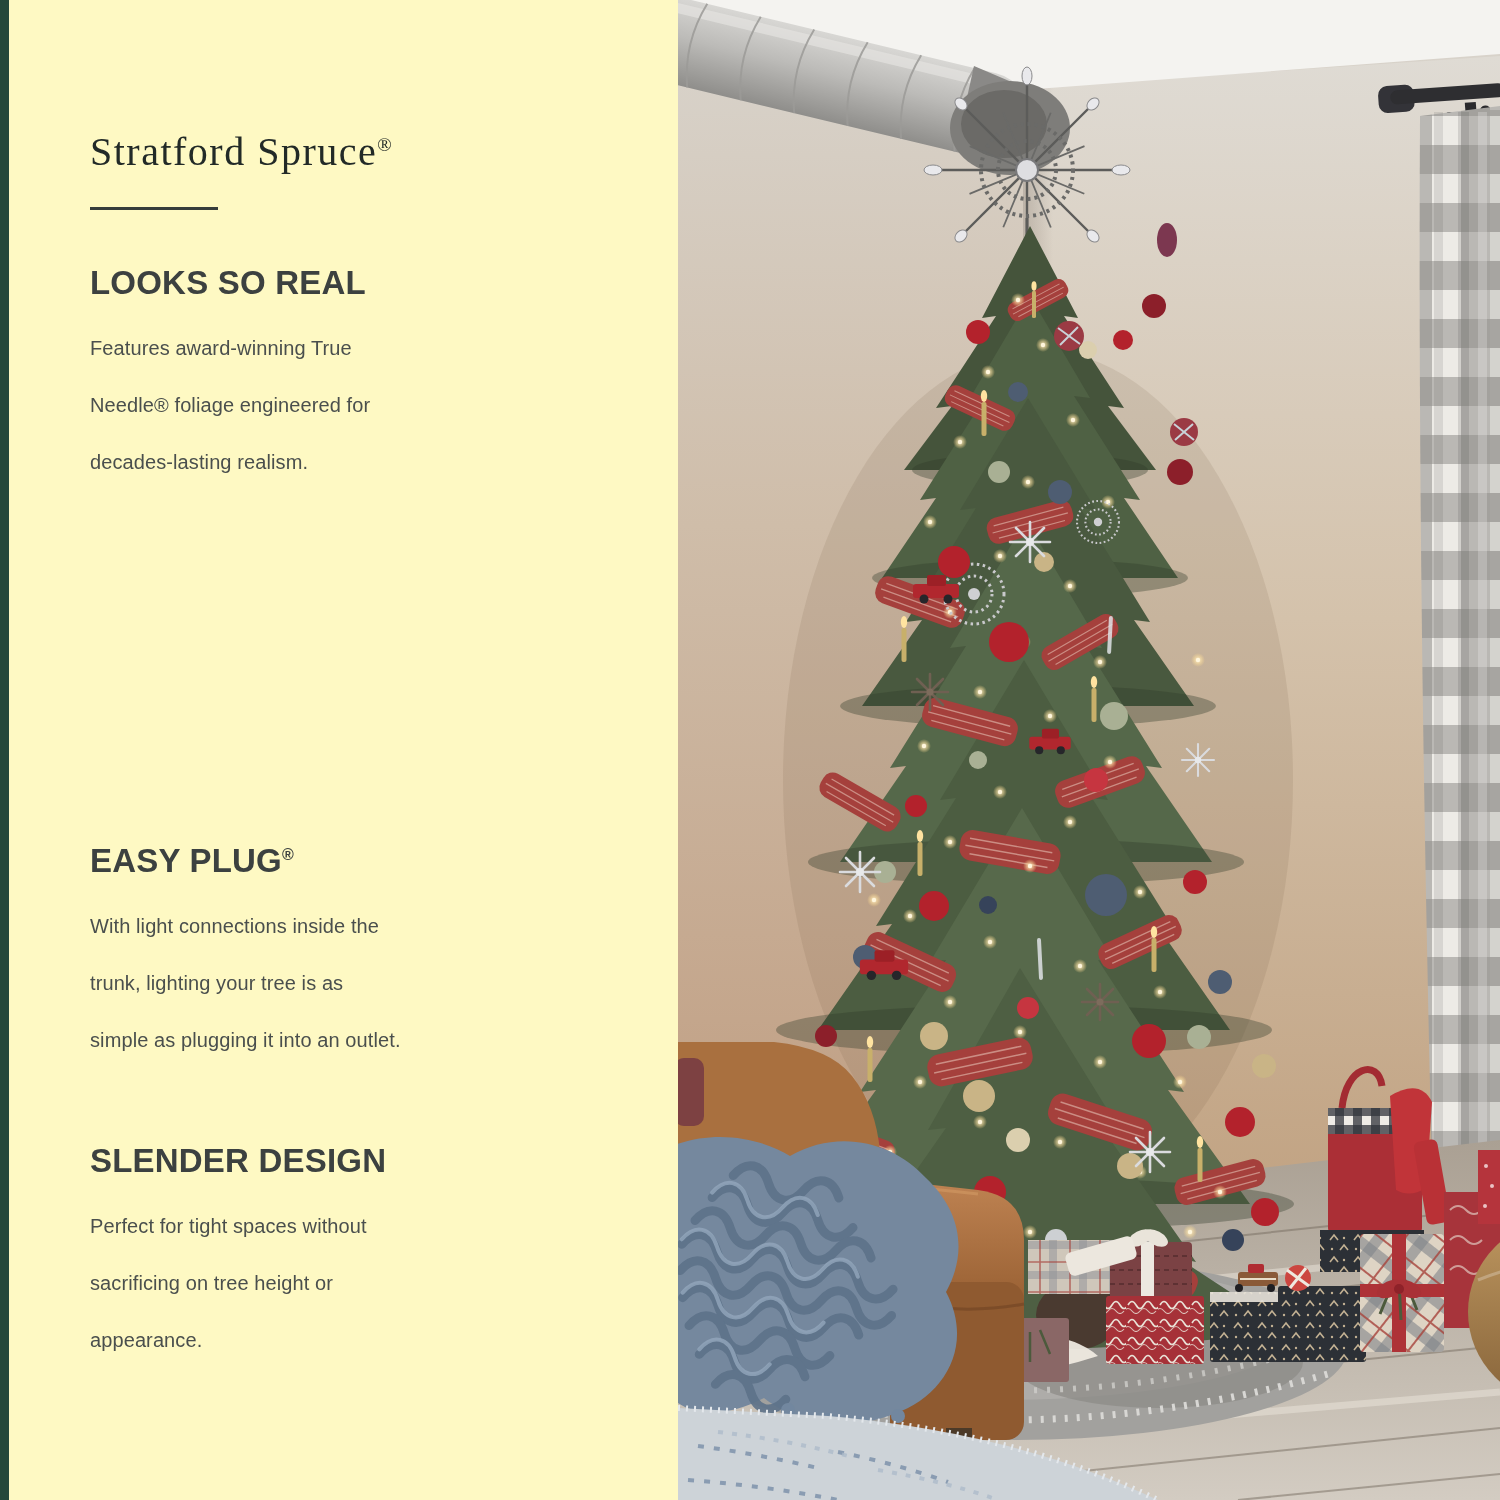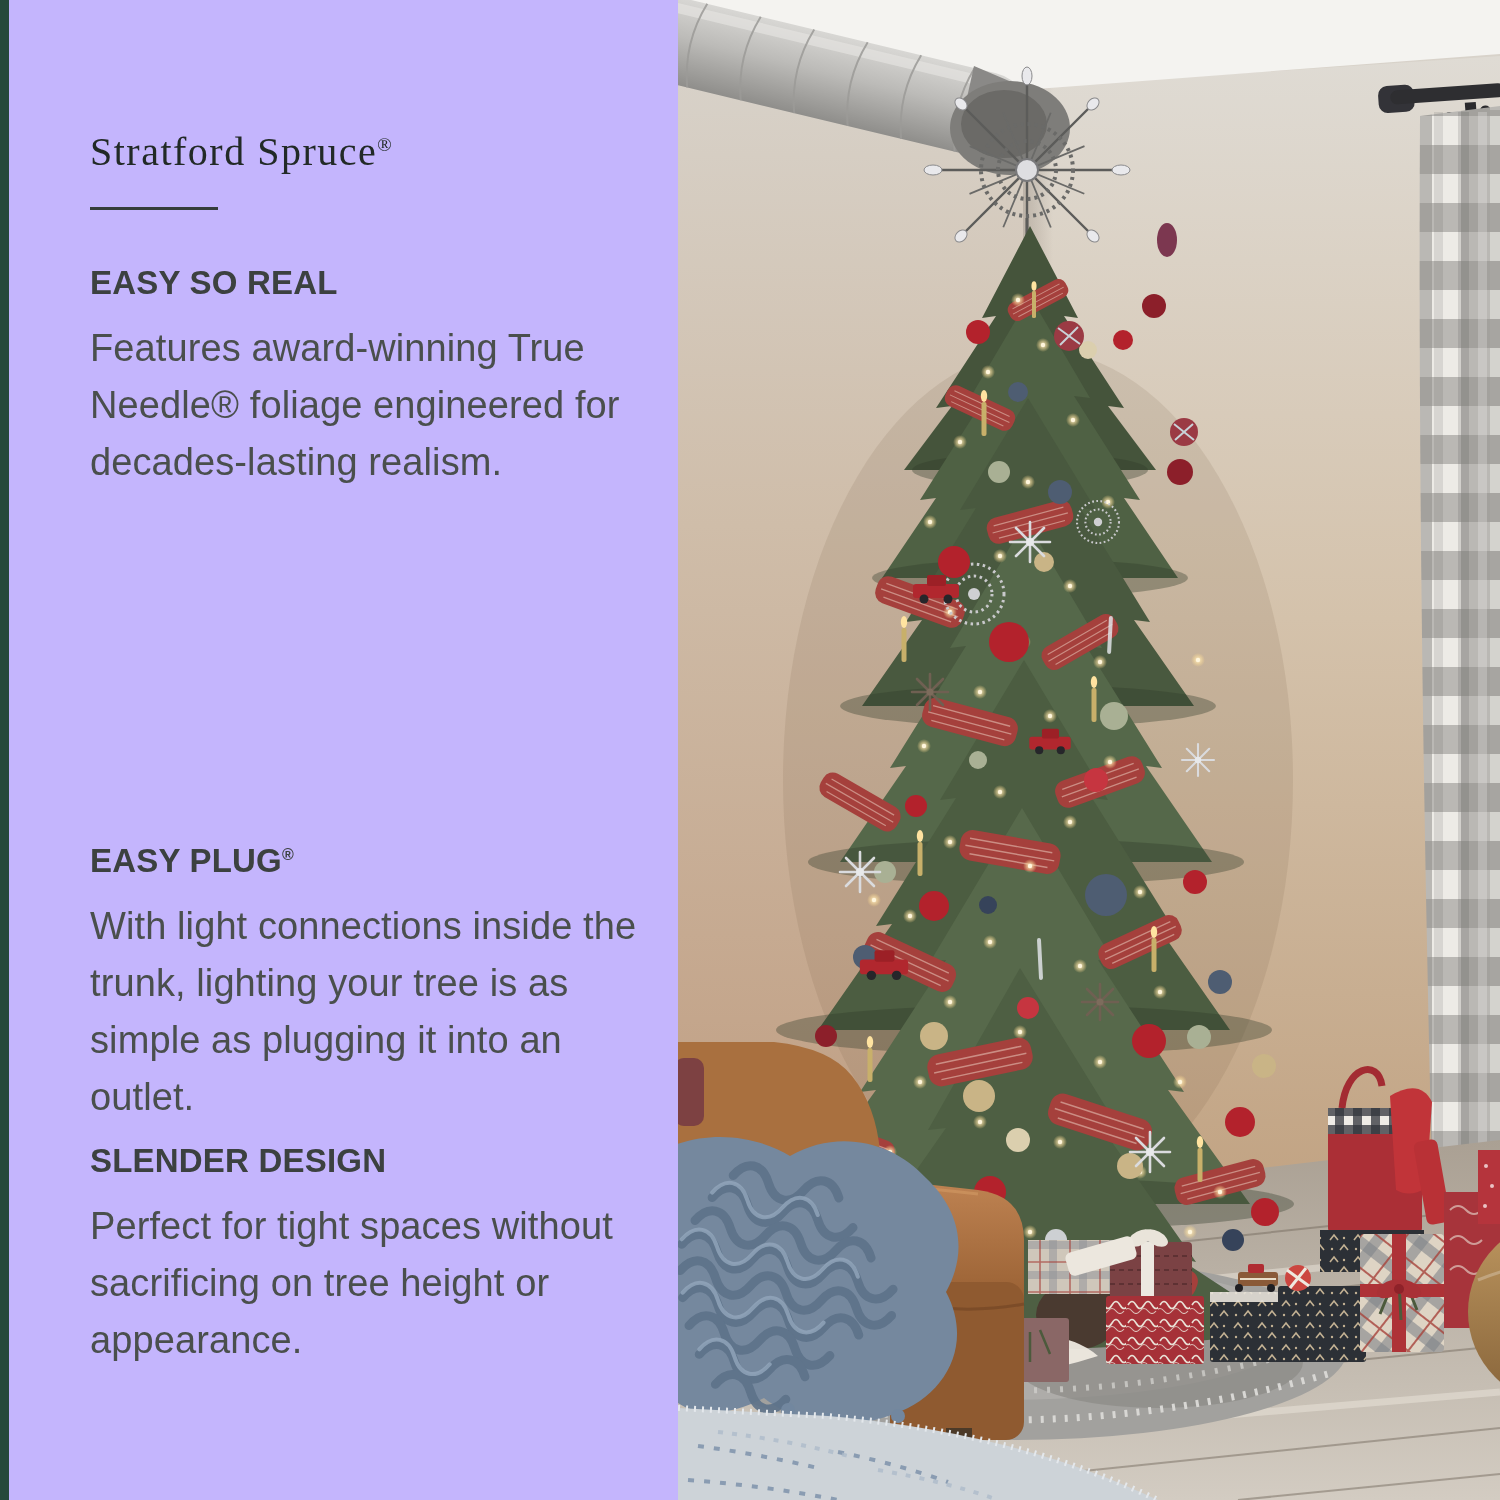--- a/index.html
+++ b/index.html
@@ -1,47 +1,47 @@
 <!DOCTYPE html>
 <html><head>
 <meta charset="utf-8">
 <style>
   html,body{margin:0;padding:0;background:#ffffff;}
-  .canvas{position:relative;width:1500px;height:1500px;background:#c4b5fd;overflow:hidden;
+  .canvas{position:relative;width:1500px;height:1500px;background:#fef9c3;overflow:hidden;
           font-family:"Liberation Sans",sans-serif;}
   .brand-stripe{position:absolute;left:0;top:0;width:9px;height:1500px;background:#25493a;}
   .text-panel{position:absolute;left:90px;top:0;width:560px;height:1500px;}
   .title-block{position:absolute;left:0;top:128px;}
   .product-title{margin:0;font-family:"Liberation Serif",serif;font-weight:400;
                  font-size:40px;letter-spacing:1.5px;color:#222a27;}
   .product-title sup{font-size:19px;vertical-align:super;letter-spacing:0;}
   .title-rule{width:128px;height:3px;background:#363d3b;margin-top:32px;}
   .feature-section{position:absolute;left:0;}
   .feature-section h2{margin:0;font-size:33px;font-weight:700;color:#3c4140;letter-spacing:.2px;}
   .feature-section h2 sup{font-size:16px;vertical-align:super;font-weight:700;}
-  .feature-section p{margin:18px 0 0 0;font-size:38px;color:#4a4f4d;line-height:57px;
+  .feature-section p{margin:18px 0 0 0;font-size:20px;color:#4a4f4d;line-height:57px;
                      white-space:pre-line;letter-spacing:.1px;}
   .sect-1{top:264px;} .sect-2{top:584px;} .sect-3{top:842px;} .sect-4{top:1142px;}
   .photo{position:absolute;left:678px;top:0;width:822px;height:1500px;overflow:hidden;background:#cdb49c;}
   .photo svg{display:block;}
 </style>
 </head>
 <body>
 
 <div class="canvas">
   <div class="brand-stripe"></div>
 
   <div class="text-panel">
     <div class="title-block">
       <h1 class="product-title"><span>Stratford Spruce</span><sup>®</sup></h1>
       <div class="title-rule"></div>
     </div>
 
     <section class="feature-section sect-1">
-      <h2><span>EASY SO REAL</span><sup></sup></h2>
+      <h2><span>LOOKS SO REAL</span><sup></sup></h2>
       <p>Features award-winning True
 Needle® foliage engineered for
 decades-lasting realism.</p>
     </section>
 
 
     <section class="feature-section sect-4">
       <h2><span>SLENDER DESIGN</span><sup></sup></h2>
       <p>Perfect for tight spaces without
 sacrificing on tree height or

